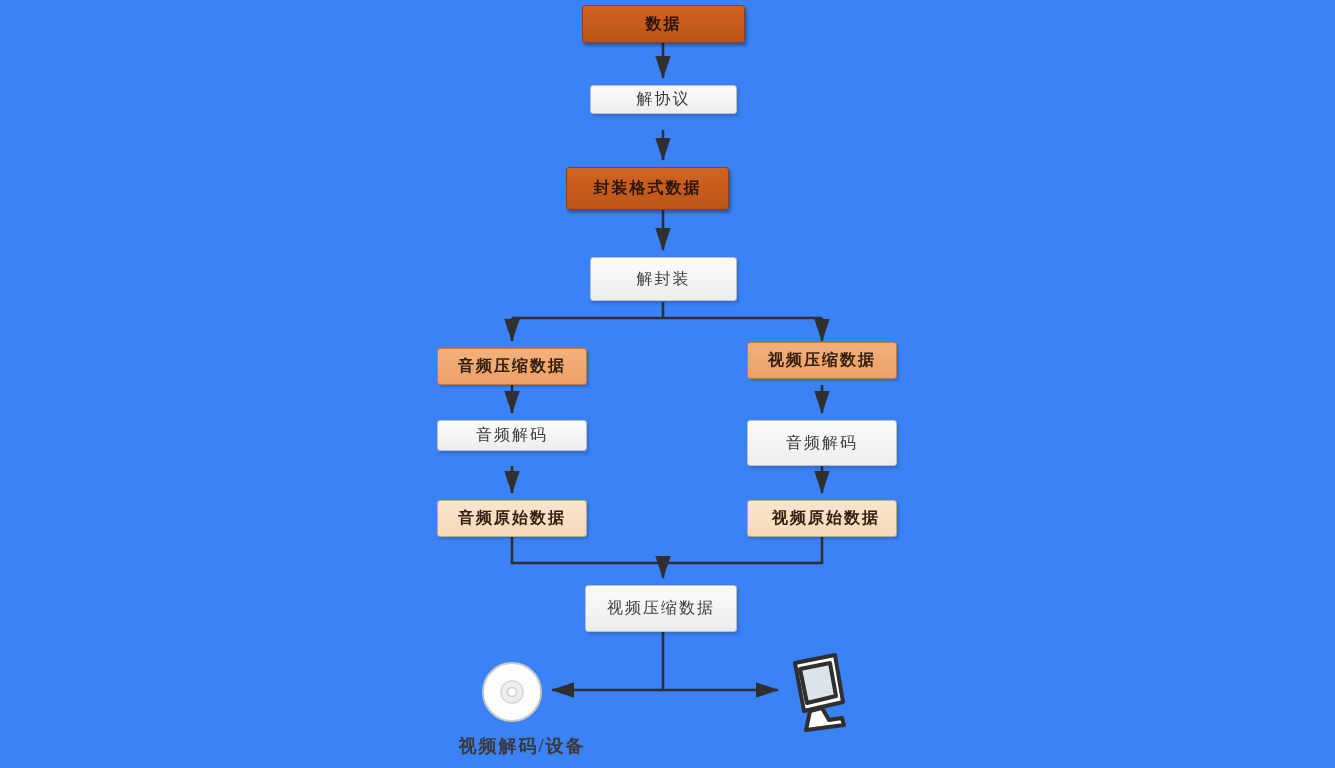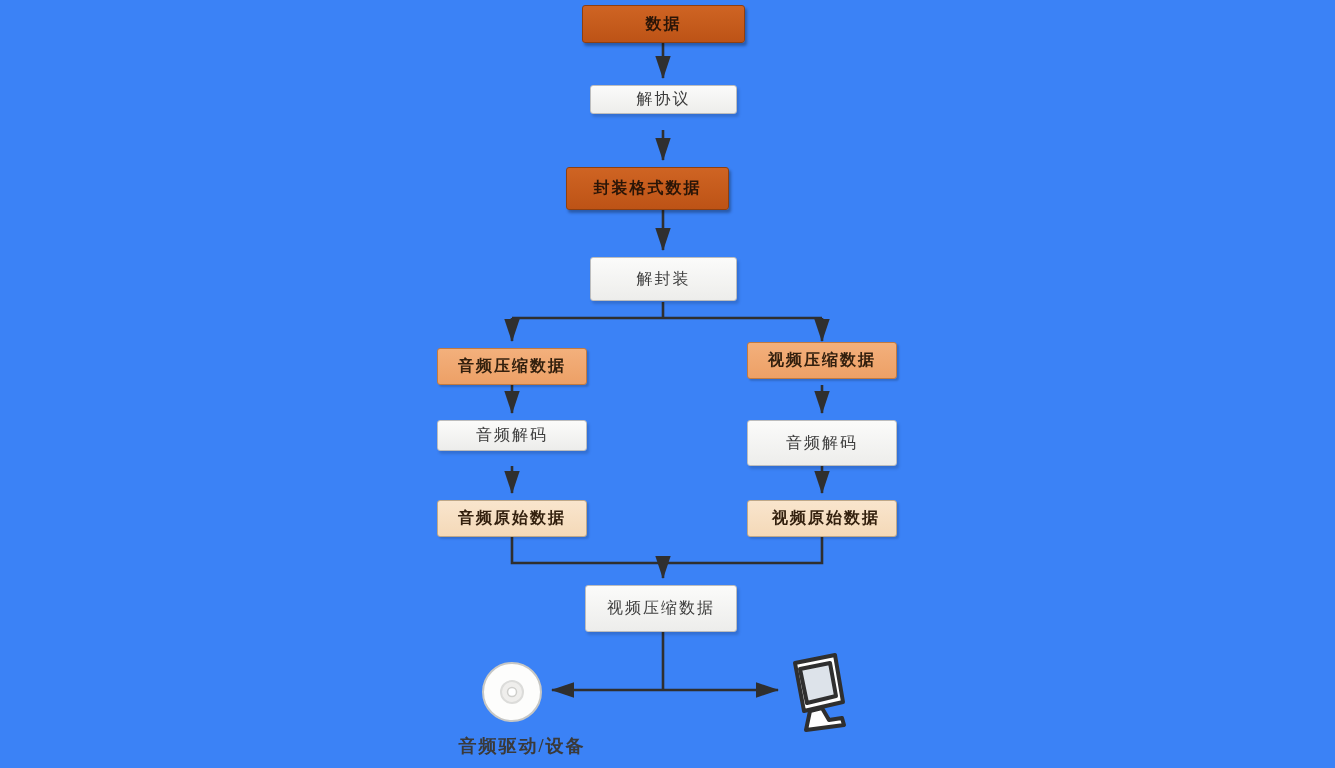--- a/index.html
+++ b/index.html
@@ -124,16 +124,16 @@
   <div class="icon-wrap" style="left:782px; top:650px;">
     <svg width="72" height="84" viewBox="0 0 72 84">
       <g stroke="#2f2f2f" stroke-width="4" stroke-linejoin="round">
         <path d="M13 13 L53 5 L61 52 L22 61 Z" fill="#ffffff"></path>
         <path d="M18 19 L48 13 L54 46 L25 53 Z" fill="#dde3ea"></path>
         <path d="M28 61 L40 58 L47 70 L60 68 L62 75 L24 80 Z" fill="#ffffff"></path>
       </g>
     </svg>
   </div>
 
-  <div class="device-label" style="left:432px; top:734px; width:180px;">音频驱动/设备</div>
+  <div class="device-label" style="left:432px; top:734px; width:180px;">视频解码/设备</div>
 
 
 </div>
 
 </body></html>

